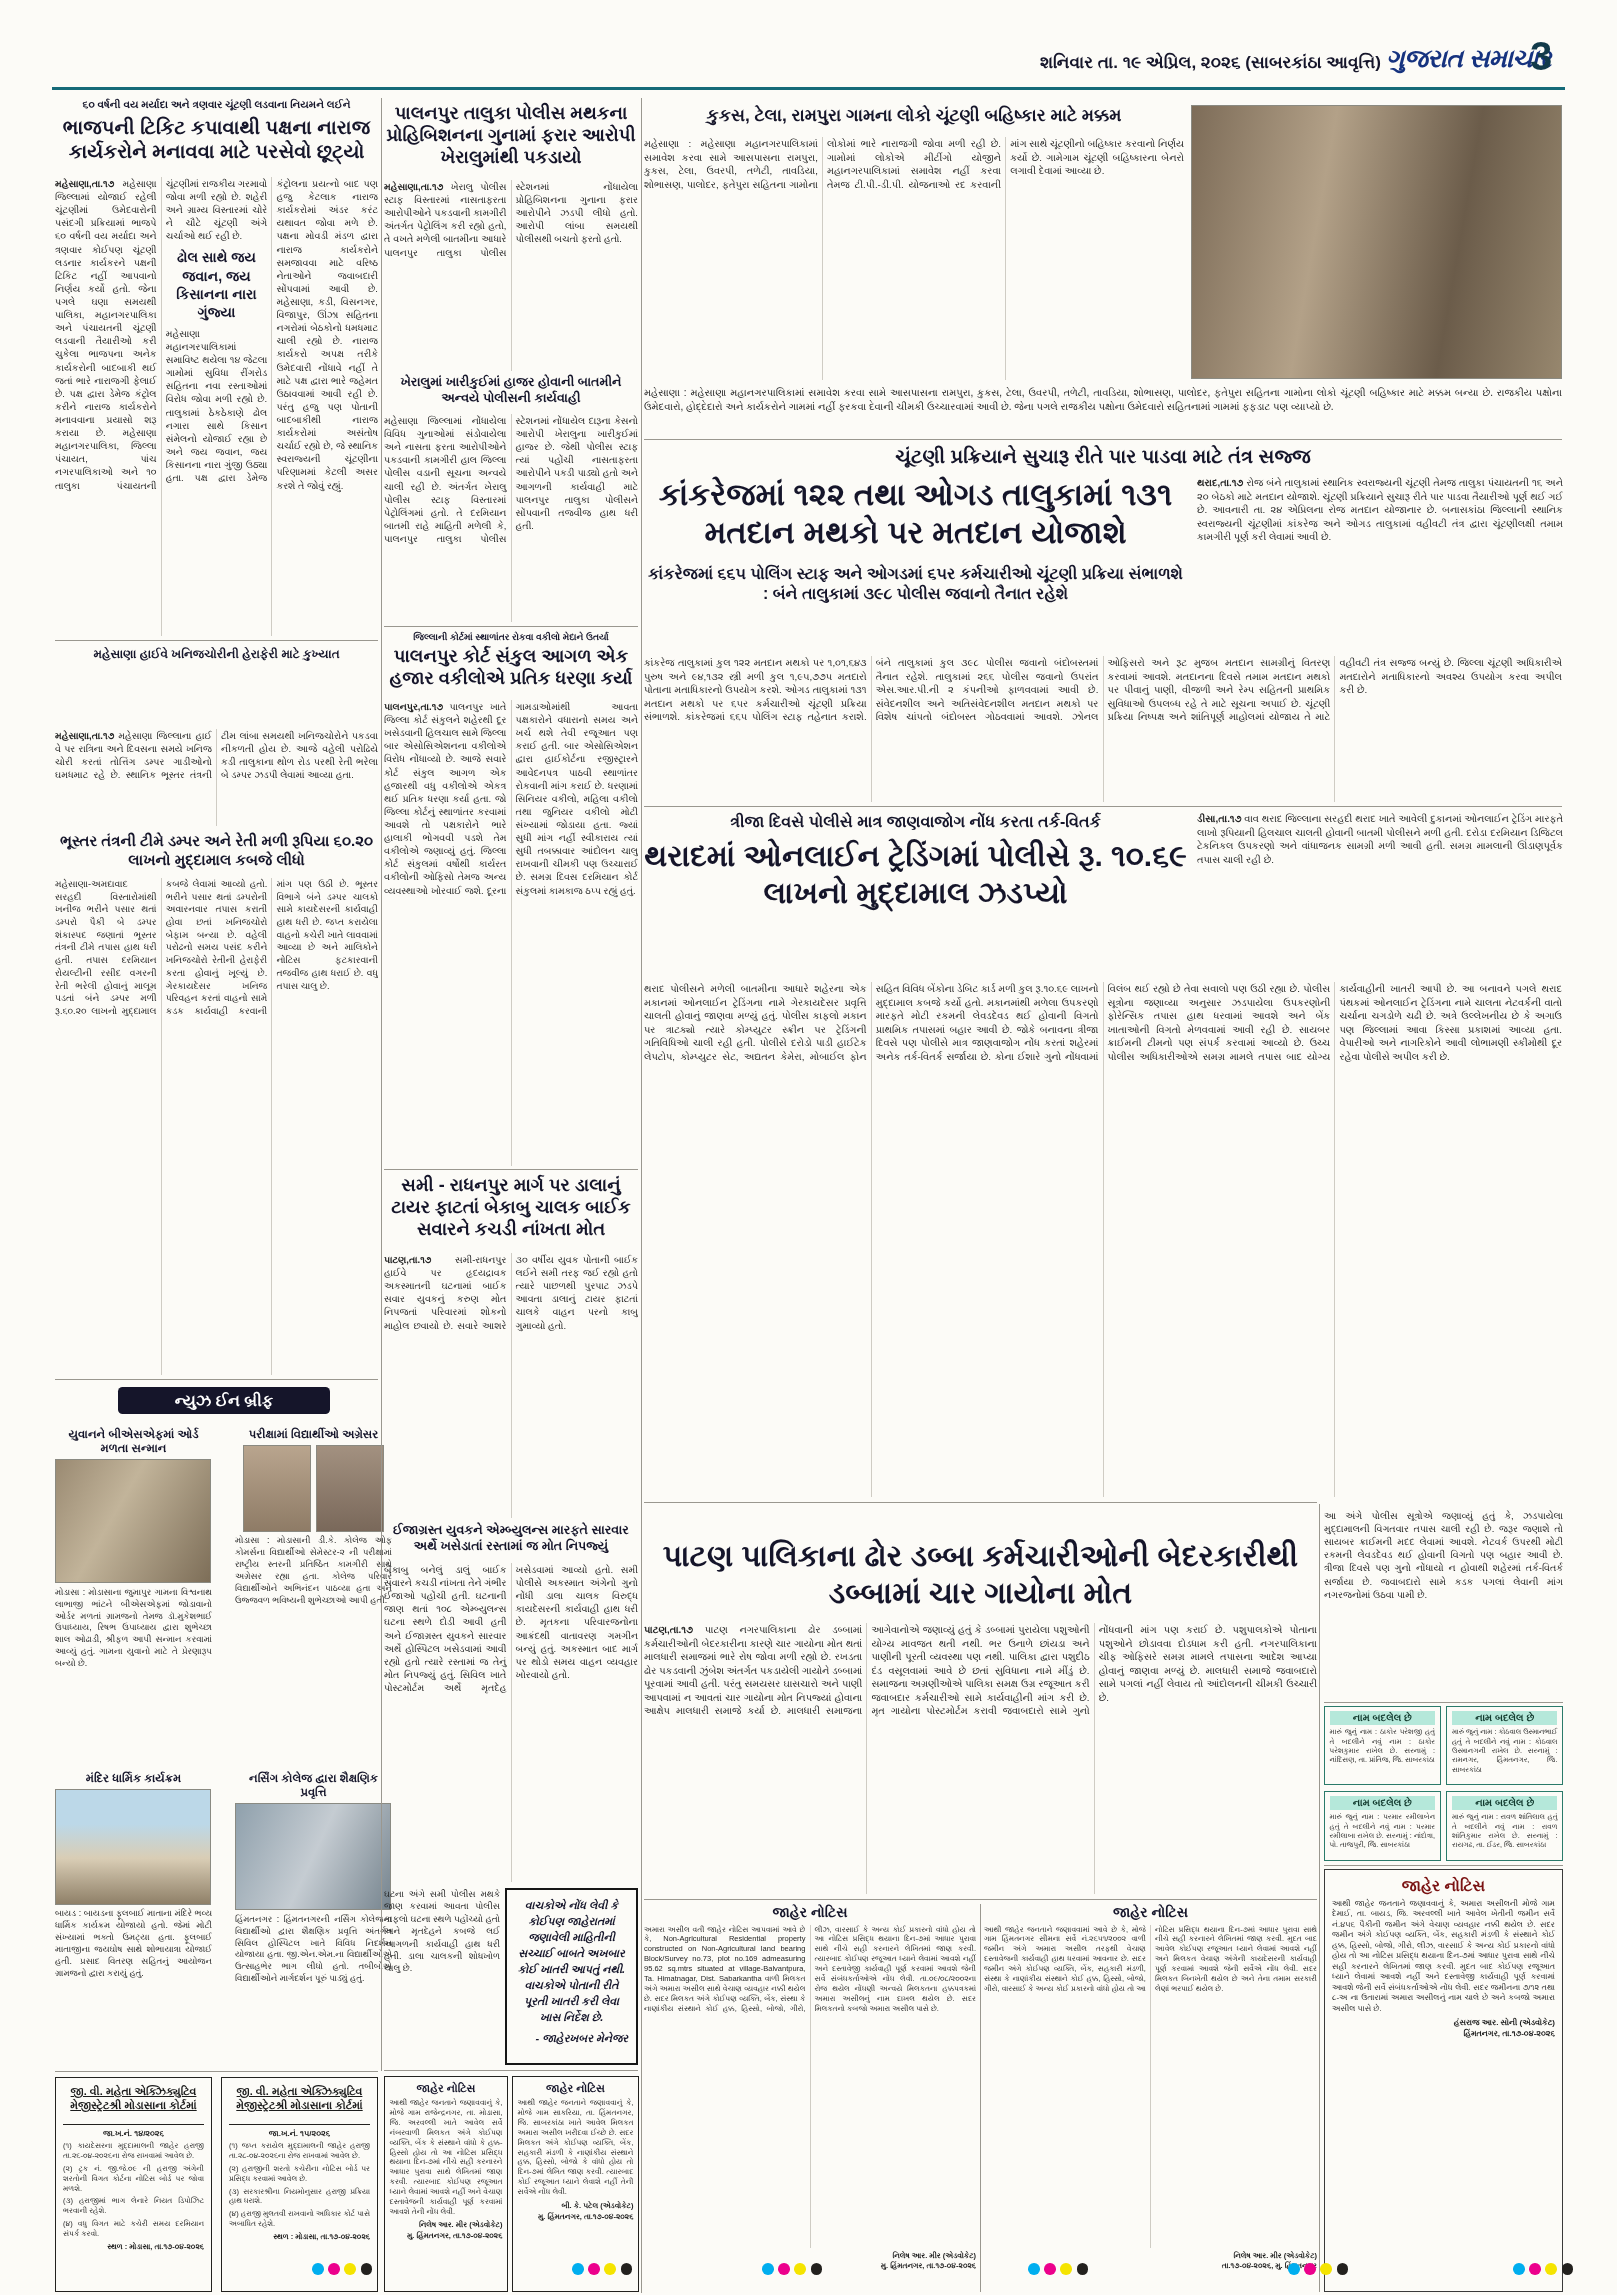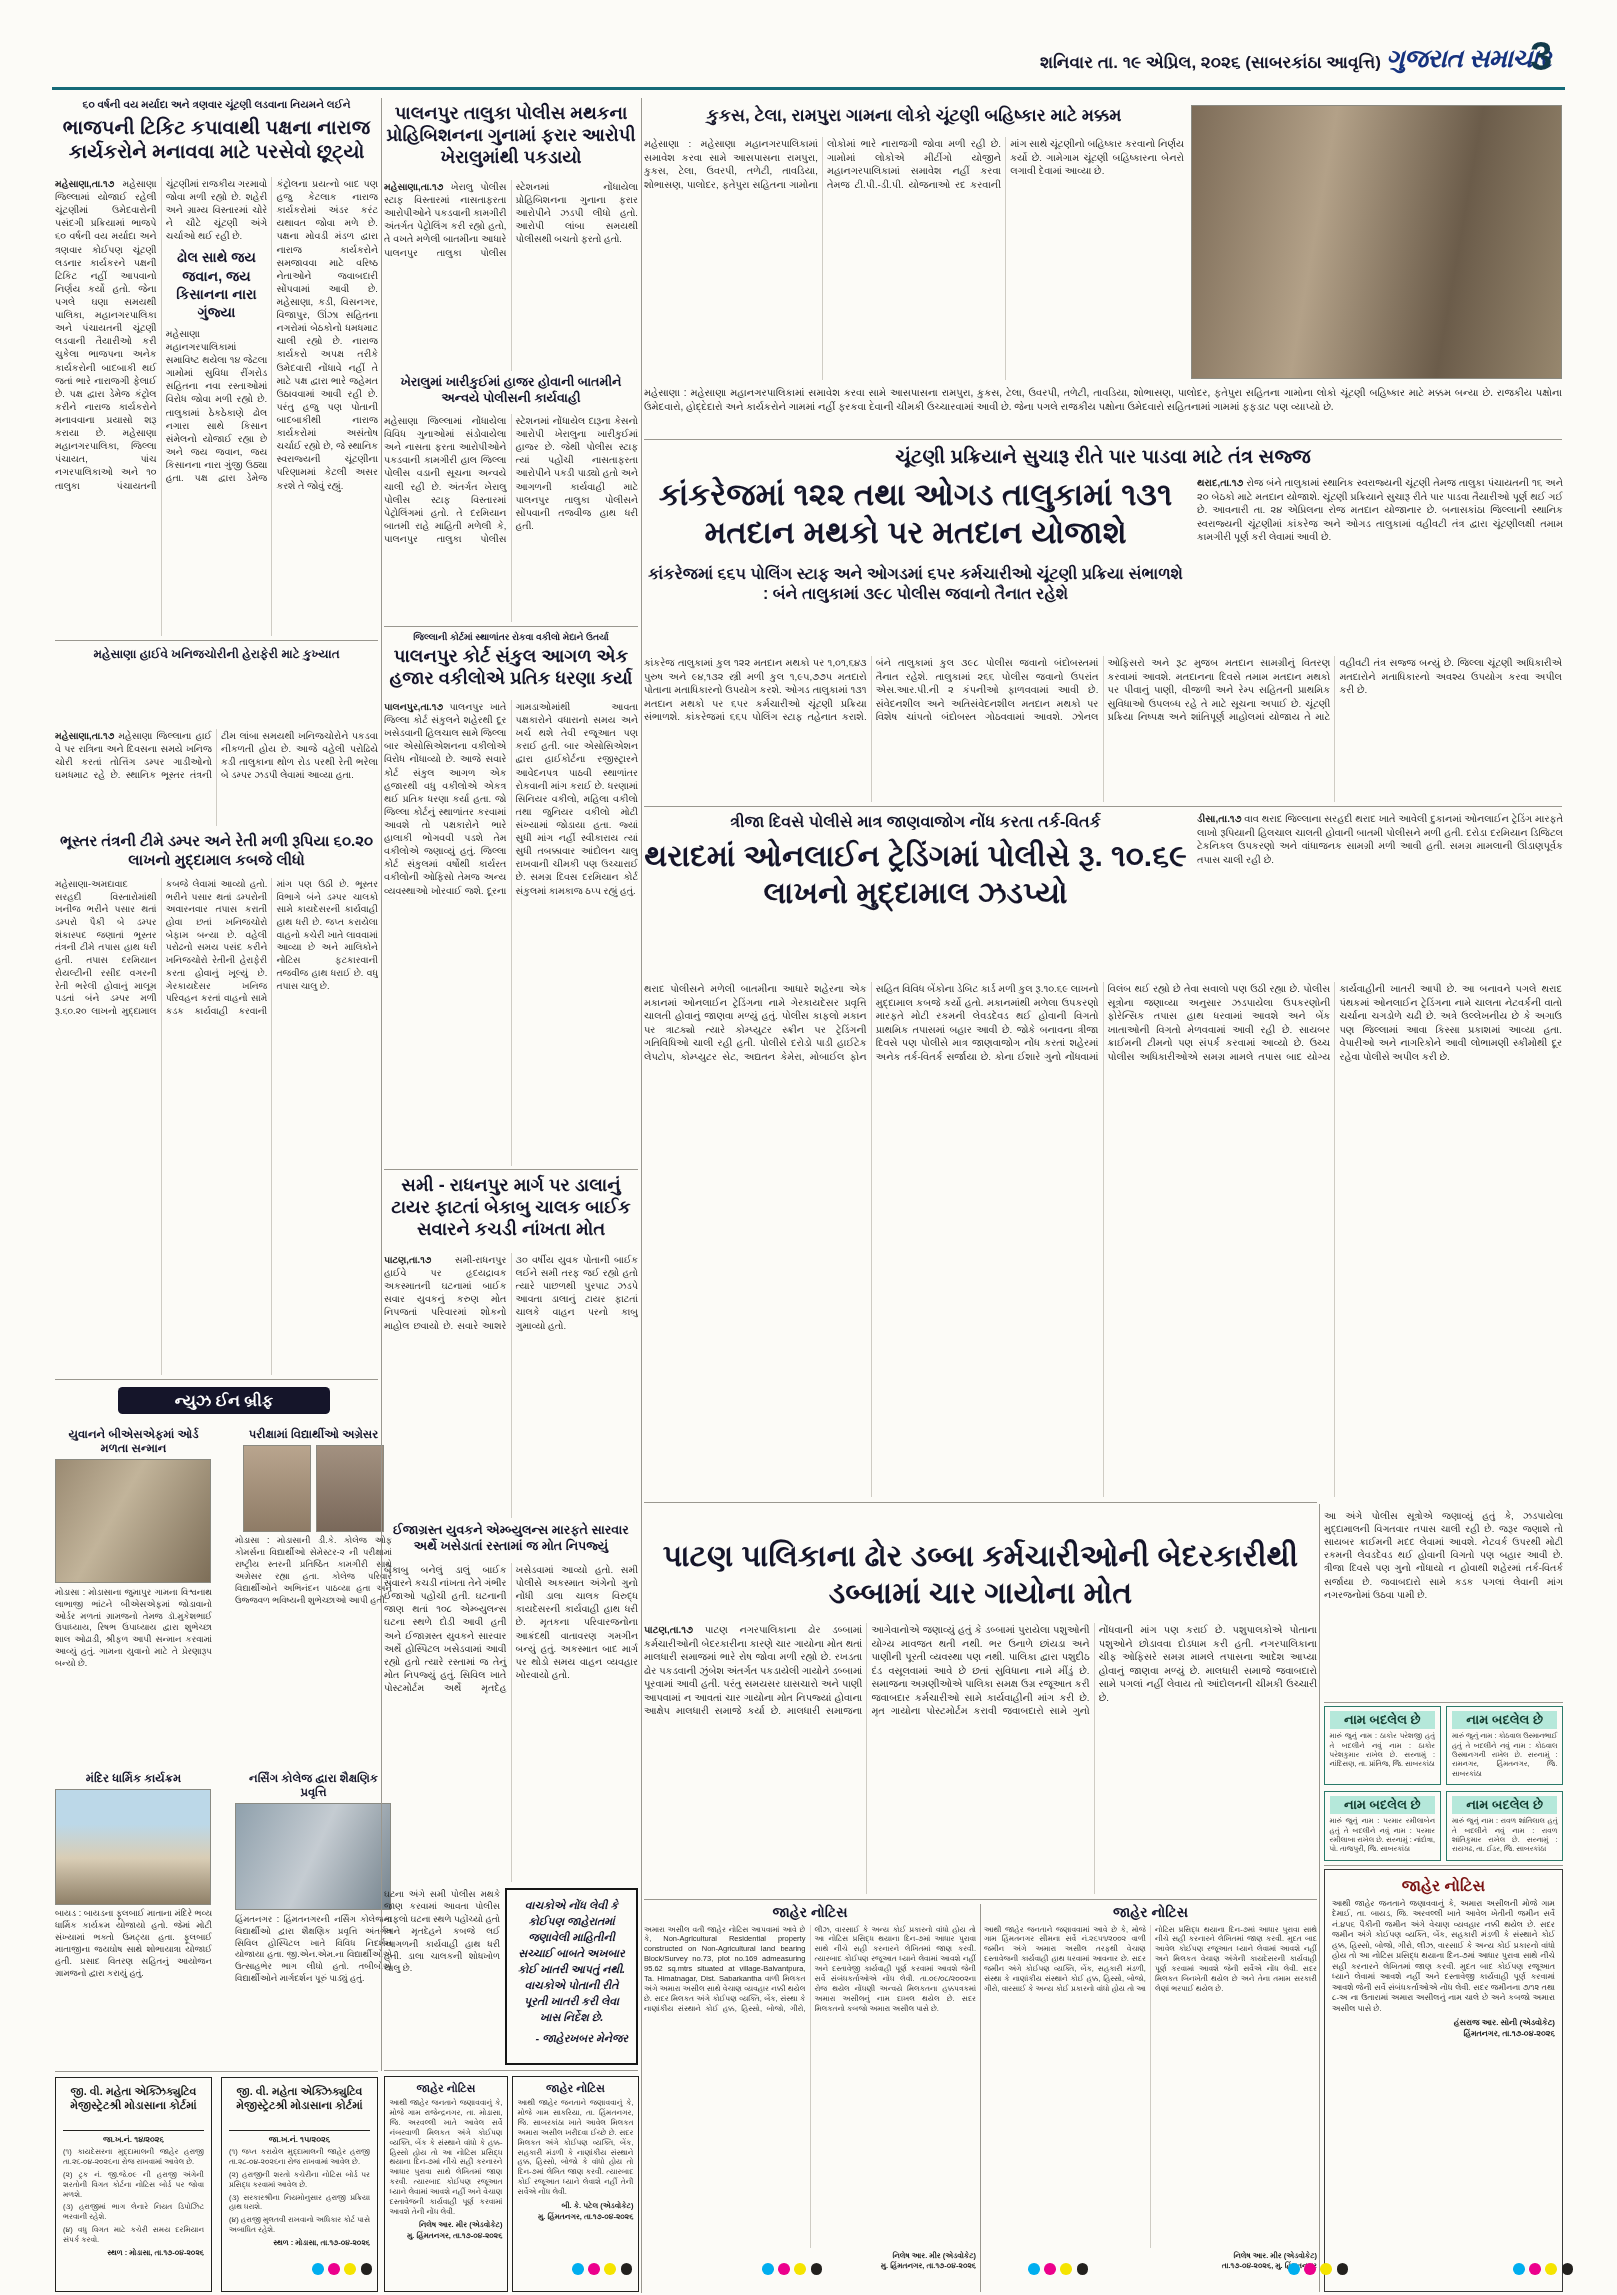--- a/index.html
+++ b/index.html
@@ -30,30 +30,30 @@
   .top-rule{position:absolute;left:52px;top:87px;width:1513px;height:2.9px;background:#156a78;}
   
   .brief-bar{background:#15152a;color:#ffffff;font-weight:700;font-size:16px;text-align:center;border-radius:4.6px;padding:4.6px 0;}
   .brief-grid{display:grid;grid-template-columns:157px 157px;gap:23px;}
   .brief-card{overflow:hidden;}
   .brief-head{font-size:11.6px;font-weight:700;text-align:center;color:#15152a;line-height:1.25;margin-bottom:3.5px;}
   .brief-body{font-size:8.7px;line-height:1.36;text-align:justify;}
   .portrait-row{display:flex;gap:5.8px;justify-content:center;margin-bottom:3.5px;}
   
   .boxed{border:1.4px solid #23221f;box-sizing:border-box;padding:5.8px 7px;background:#fcfbf7;}
-  .tender-title{font-size:11px;font-weight:700;text-align:center;line-height:1.3;border-bottom:1.2px solid #23221f;padding-bottom:18px;margin-bottom:3.5px;}
+  .tender-title{font-size:11px;font-weight:700;text-align:center;line-height:1.3;border-bottom:1.2px solid #23221f;padding-bottom:12px;margin-bottom:3.5px;text-decoration:underline;}
   .tender-sub{font-size:8px;font-weight:700;text-align:center;margin-bottom:2.3px;}
   .tiny{font-size:7.5px;line-height:1.32;text-align:justify;}
   .tiny p{margin:0 0 2.9px 0;}
   .sig{font-size:7.5px;font-weight:700;text-align:right;margin-top:3.5px;}
   .notice-title{font-size:12px;font-weight:700;text-align:center;margin-bottom:3.5px;color:#15152a;}
   .notice-title.red{color:#7a1212;font-size:15.6px;}
   .reader-box{border:2.9px solid #161616;box-sizing:border-box;padding:8px;font-size:11px;font-weight:700;font-style:italic;text-align:center;line-height:1.45;color:#15152a;}
   .name-box{border:1.2px solid #2a7a6a;box-sizing:border-box;padding:3.5px 4.6px;background:#fcfbf7;}
-  .name-box-title{display:block;background:#b5e8da;color:#123a2e;font-weight:700;font-size:13px;text-align:center;padding:1.2px 0;margin-bottom:2.3px;}
+  .name-box-title{display:block;background:#b5e8da;color:#123a2e;font-weight:700;font-size:10px;text-align:center;padding:1.2px 0;margin-bottom:2.3px;}
   .name-box-body{font-size:7.2px;line-height:1.3;text-align:justify;}
   
   .regmarks{display:flex;gap:4.6px;}
   .dot{width:11.6px;height:11.6px;border-radius:50%;display:inline-block;}
   .dot.c{background:#00aeef;} .dot.m{background:#ec008c;} .dot.y{background:#f5e400;} .dot.k{background:#23211e;}
 </style>
 </head>
 <body>
 
 <div id="page">

